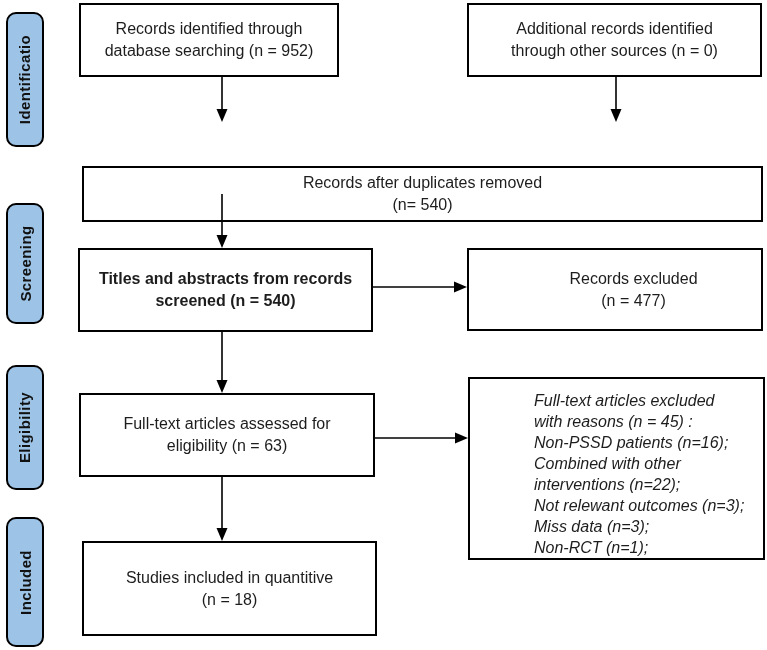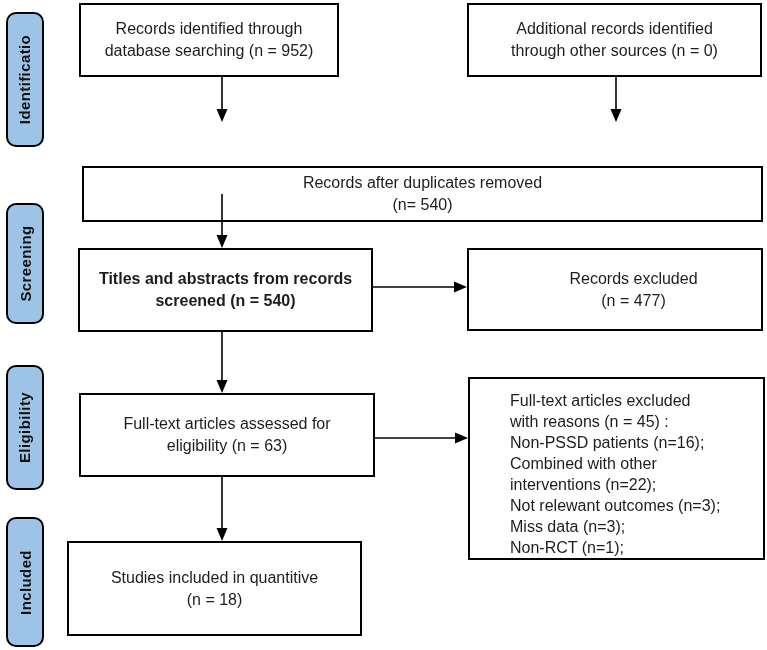--- a/index.html
+++ b/index.html
@@ -23,22 +23,23 @@
     text-align: center;
     white-space: pre-line;
     font-size: 16px;
     line-height: 22px;
     color: #1d1d1d;
   }
   .box.left-align {
     align-items: flex-start;
     justify-content: flex-start;
     text-align: left;
-    padding: 11px 8px 0 40px;
+    padding: 11px 8px 0 64px;
     line-height: 21px;
+    font-style: italic;
   }
   .stage {
     position: absolute;
     box-sizing: border-box;
     left: 6px;
     width: 38px;
     background: #9dc3e6;
     border: 2.5px solid #000000;
     border-radius: 10px;
     display: flex;
@@ -61,21 +62,21 @@
     pointer-events: none;
   }
   
   #box-identified        { left: 79px;  top: 3px;   width: 260px; height: 74px; }
   #box-additional        { left: 467px; top: 3px;   width: 295px; height: 74px; }
   #box-duplicates        { left: 82px;  top: 122px; width: 681px; height: 56px; margin-top: 44px; }
   #box-screened          { left: 78px;  top: 248px; width: 295px; height: 84px; font-weight: bold; }
   #box-records-excluded  { left: 467px; top: 248px; width: 296px; height: 83px; padding-left: 37px; }
   #box-assessed          { left: 79px;  top: 393px; width: 296px; height: 84px; }
   #box-fulltext-excluded { left: 468px; top: 377px; width: 297px; height: 183px; }
-  #box-included          { left: 67px;  top: 541px; width: 295px; height: 95px; }
+  #box-included          { left: 82px;  top: 541px; width: 295px; height: 95px; }
   
   #stage-identification { top: 12px;  height: 135px; }
   #stage-screening      { top: 203px; height: 121px; }
   #stage-eligibility    { top: 365px; height: 125px; }
   #stage-included       { top: 517px; height: 130px; }
 </style>
 </head>
 <body>
 
 <div class="canvas">

